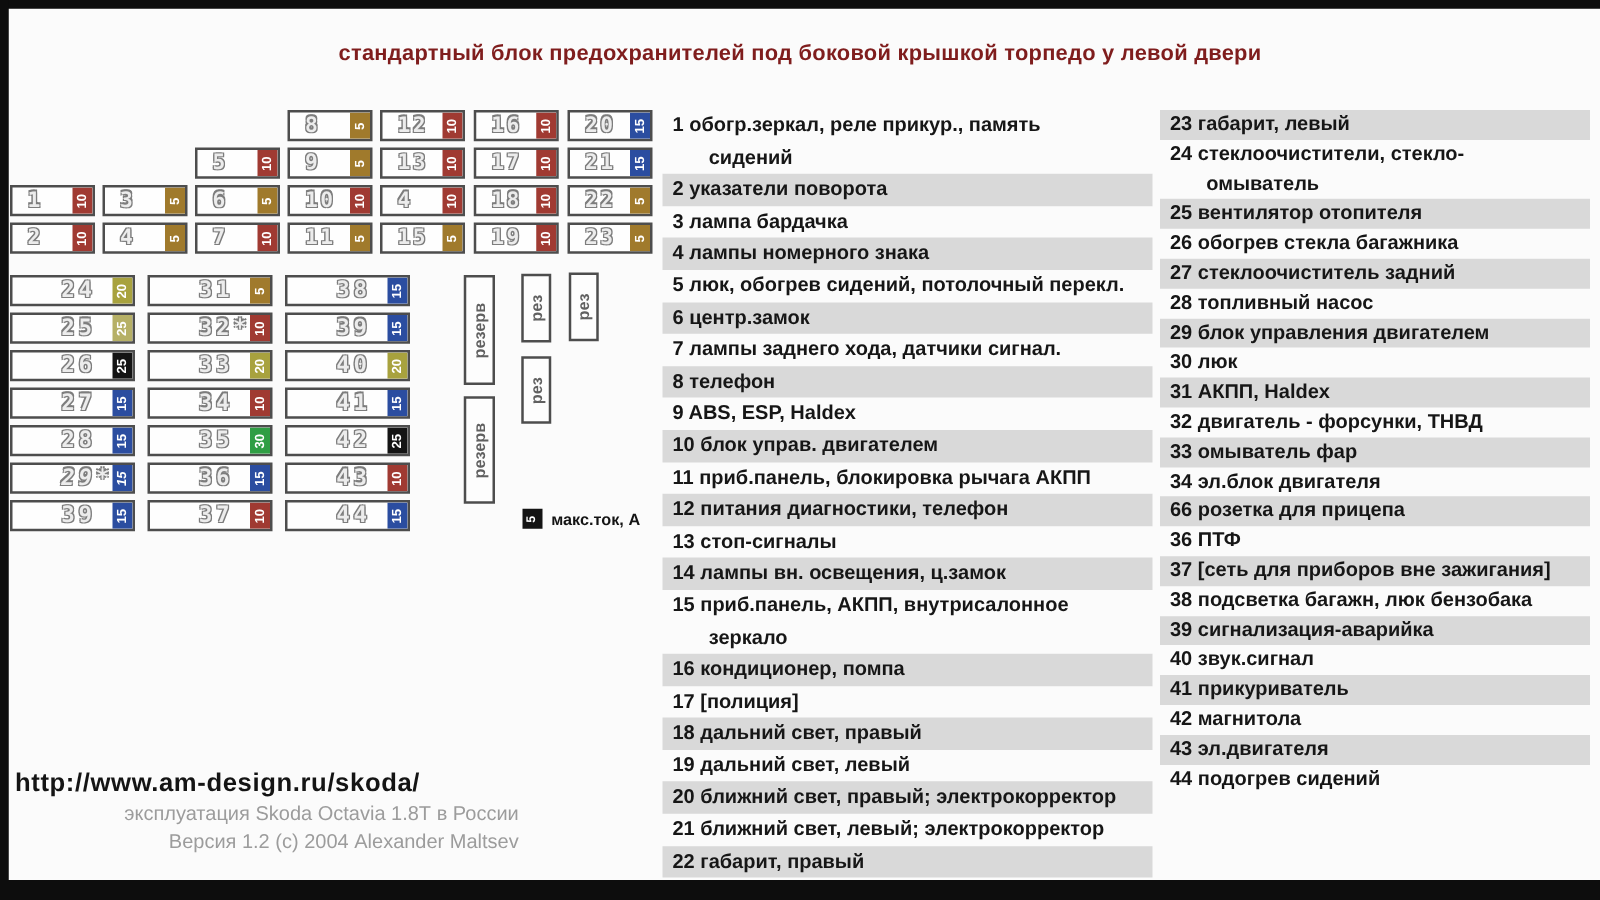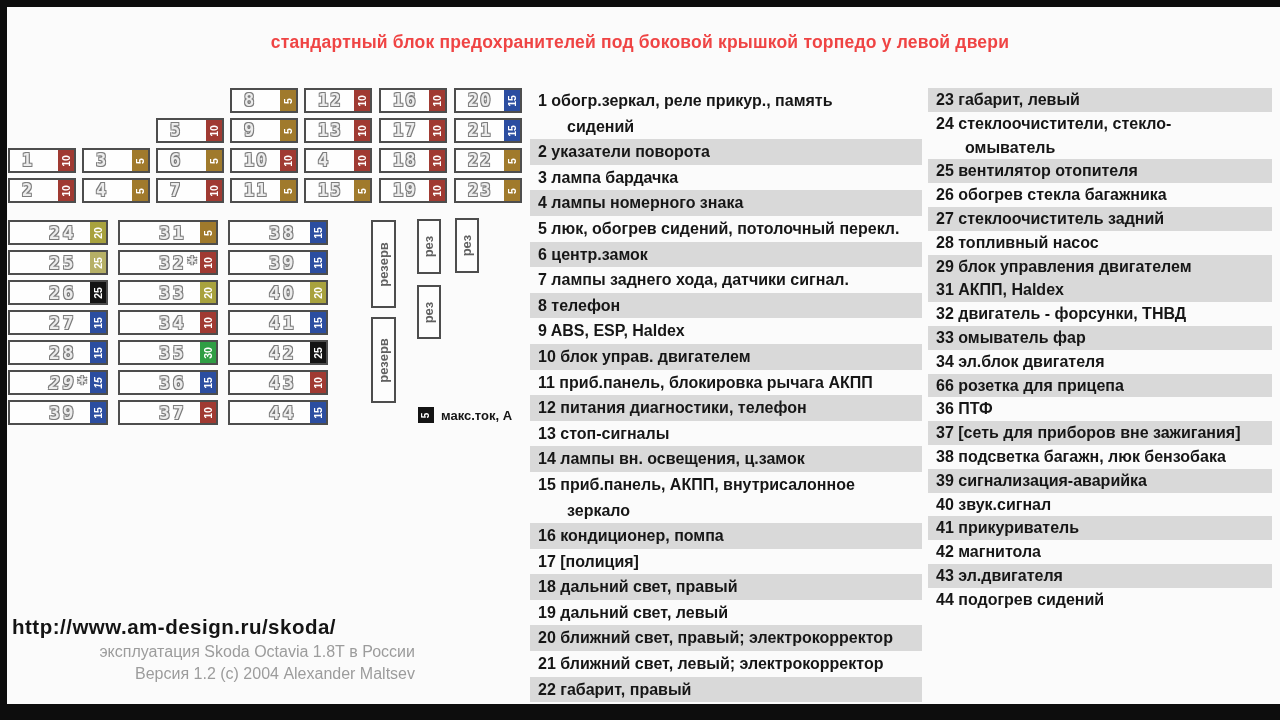--- a/index.html
+++ b/index.html
@@ -6,21 +6,21 @@
   html,body { width:1280px; height:720px; }
   body { font-family:"Liberation Sans", sans-serif; background:#fbfbfb; overflow:hidden; }
   #stage { position:relative; width:1280px; height:720px; background:#fbfbfb; }
 
   .frame { position:absolute; background:#0d0d0d; }
   #frame-top { left:0; top:0; width:1280px; height:7px; }
   #frame-left { left:0; top:0; width:7px; height:720px; }
   #frame-bottom { left:0; top:704px; width:1280px; height:16px; }
 
   #title { position:absolute; left:0; top:32px; width:1280px; text-align:center;
-           font-size:17.5px; font-weight:bold; color:#ef4444; letter-spacing:.2px; }
+           font-size:17.5px; font-weight:bold; color:#7f1d1d; letter-spacing:.2px; }
 
   
   .fuse { position:absolute; background:#fefefe; border:2px solid #4d4d4d; overflow:hidden; }
   .fnum { position:absolute; left:12px; top:50%; transform:translateY(-54%);
           font-family:"DejaVu Sans Mono", monospace; font-size:17px; font-weight:bold;
           letter-spacing:2px; color:#ececec;
           text-shadow:-1px -1px 0 #7d7d7d, 1px -1px 0 #7d7d7d, -1px 1px 0 #7d7d7d, 1px 1px 0 #7d7d7d; }
   .fuse.wide .fnum { left:18px; font-size:18px; letter-spacing:3px;margin-left:21px; }
   .ftag { position:absolute; right:0; top:0; bottom:0; width:16px;
           display:flex; align-items:center; justify-content:center; }
@@ -443,20 +443,23 @@
       </div>
       <div class="lrow shaded">
         <div class="lline">27 стеклоочиститель задний</div>
       </div>
       <div class="lrow">
         <div class="lline">28 топливный насос</div>
       </div>
       <div class="lrow shaded">
         <div class="lline">29 блок управления двигателем</div>
       </div>
+      <div class="lrow">
+        <div class="lline">30 люк</div>
+      </div>
       <div class="lrow shaded">
         <div class="lline">31 АКПП, Haldex</div>
       </div>
       <div class="lrow">
         <div class="lline">32 двигатель - форсунки, ТНВД</div>
       </div>
       <div class="lrow shaded">
         <div class="lline">33 омыватель фар</div>
       </div>
       <div class="lrow">

